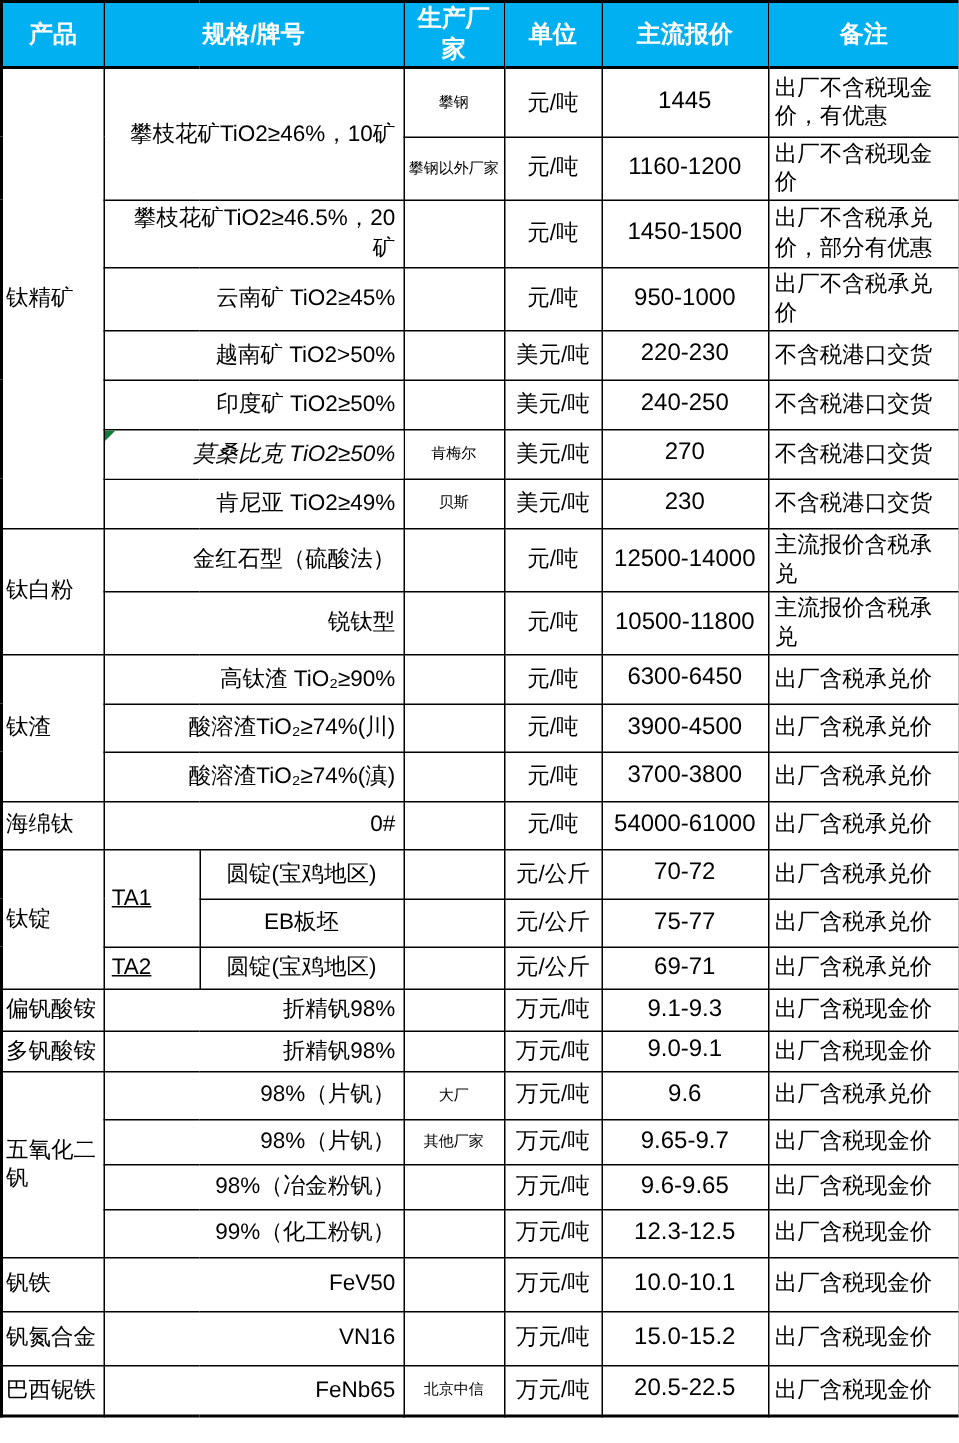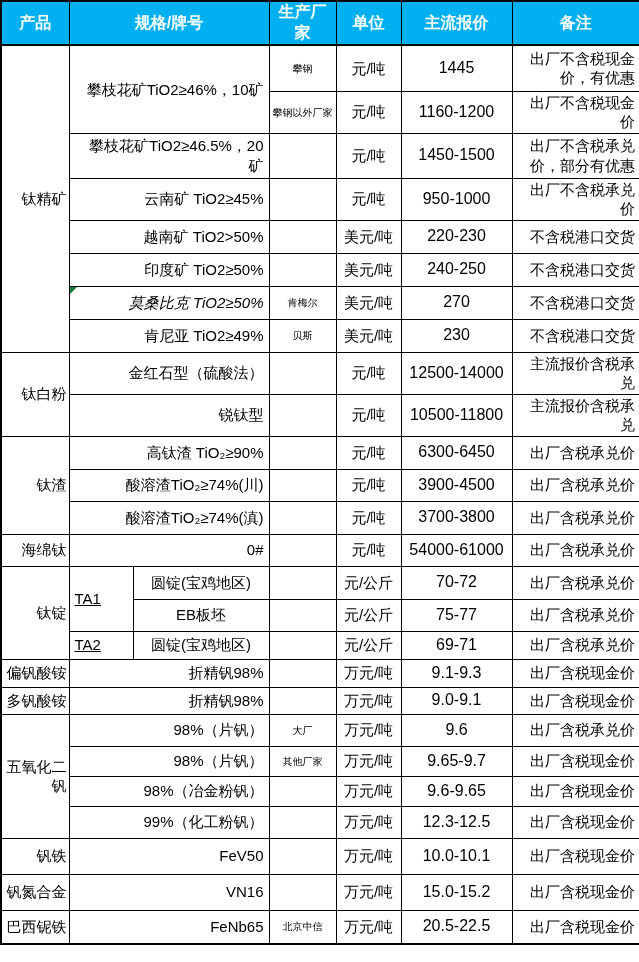--- a/index.html
+++ b/index.html
@@ -11,28 +11,28 @@
   table{
     border-collapse:collapse;table-layout:fixed;width:639px;
     border:2px solid #000;
   }
   th,td{border:1px solid #000;overflow:hidden;vertical-align:middle;}
   thead th{
     background:#00b0f0;color:#ffffff;font-weight:bold;font-size:16px;
     height:33px;border-bottom:2px solid #000;text-align:center;padding:0 2px;
   }
   td{font-size:15px;line-height:1.3;padding:1px 4px;background:#ffffff;}
-  .c-product{text-align:right;padding:1px 2px;margin-left:39px;}
+  .c-product{text-align:left;padding:1px 2px;margin-left:39px;}
   .c-grade{text-align:left;padding:1px 5px;text-decoration:underline;}
   .c-shape{text-align:center;padding:1px 5px;}
   .c-spec{text-align:right;padding:1px 5px;}
   .c-mfr{text-align:center;padding:1px 1px;font-size:10px;margin-top:28px;}
   .c-unit{text-align:center;padding:1px 3px;}
   .c-price{text-align:center;padding:1px 2px;font-size:16px;margin-top:36px;}
-  .c-note{text-align:right;padding:1px 4px;}
+  .c-note{text-align:left;padding:1px 4px;}
   .pos-rel{position:relative;font-style:italic;}
   .corner-marker{
     position:absolute;top:0;left:0;width:0;height:0;
     border-top:7px solid #0e7c3a;border-right:7px solid transparent;
   }
 </style>
 </head>
 <body>
 
 <table>

